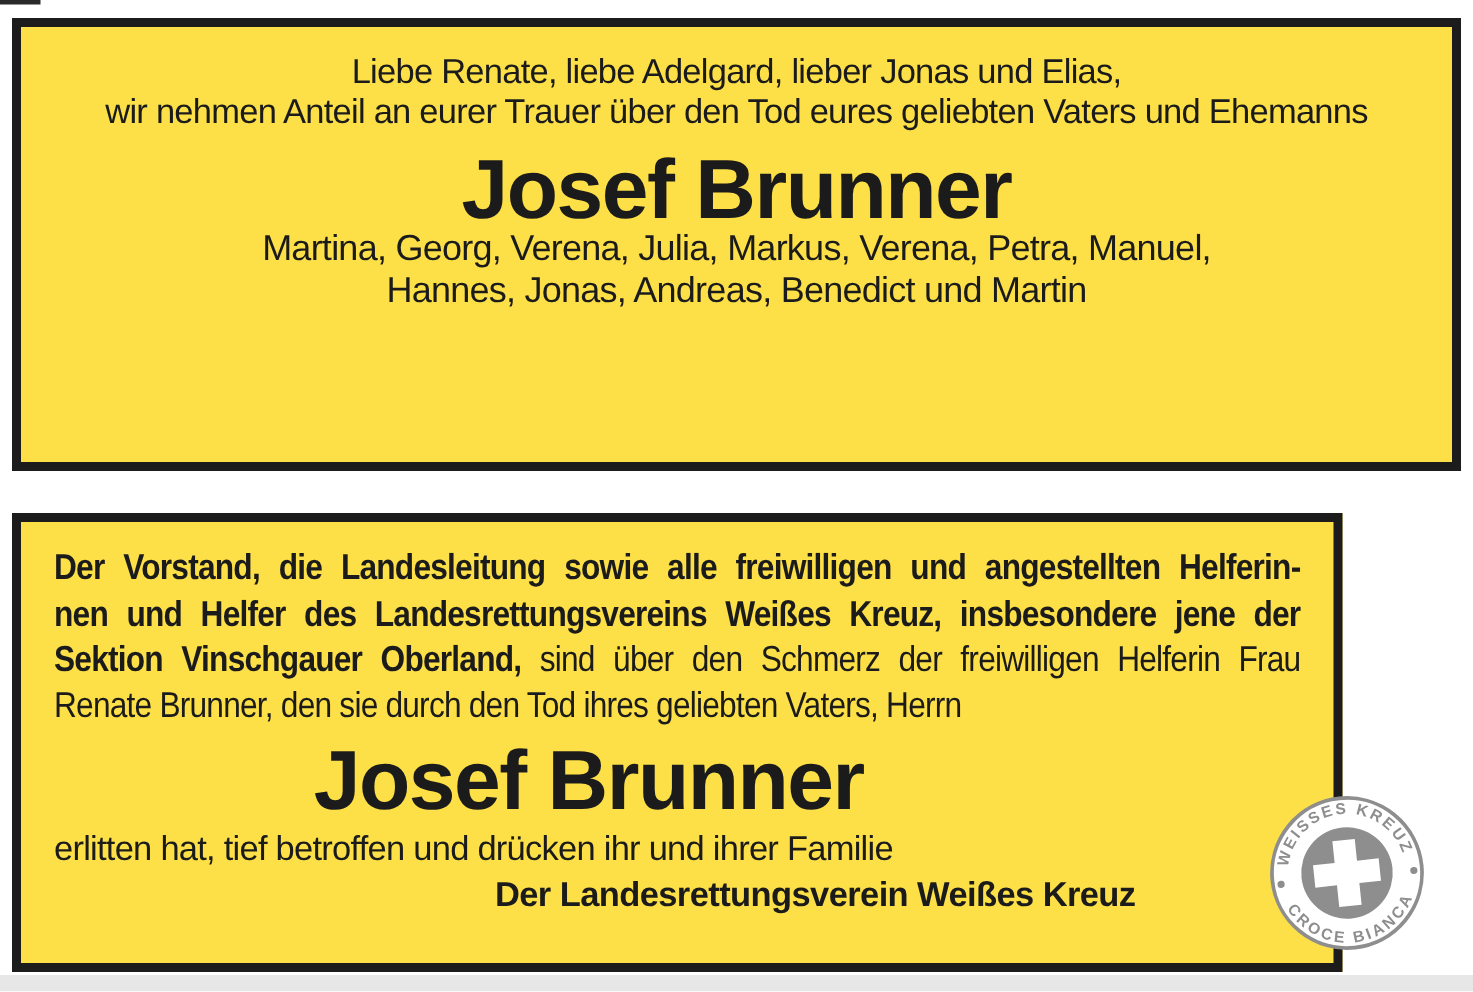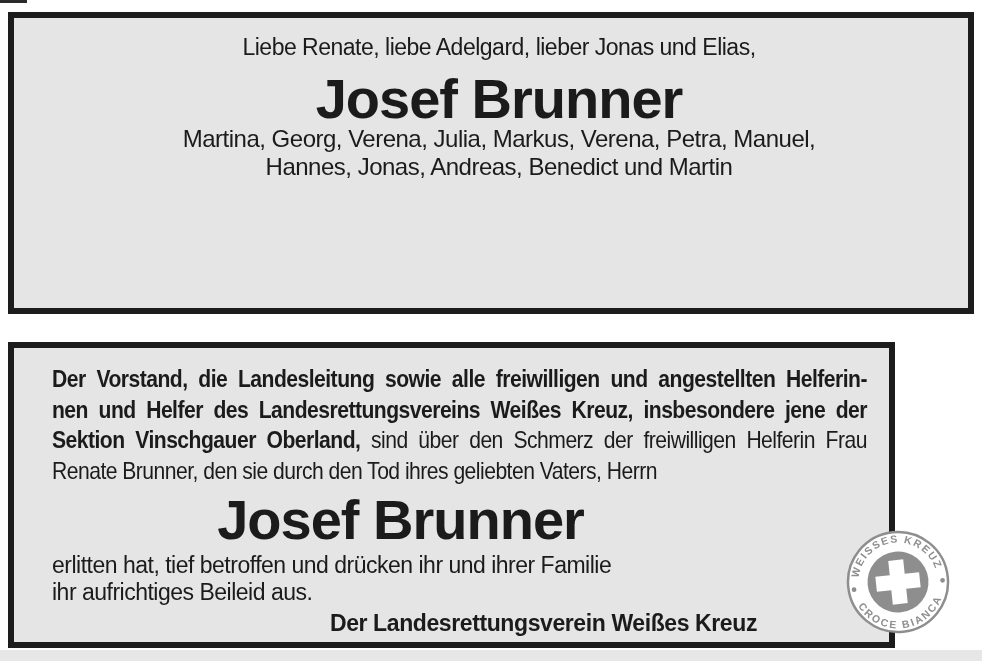--- a/index.html
+++ b/index.html
@@ -16,22 +16,21 @@
     width: 27px; height: 3px; background: #2a2a2a;
   }
   .bottom-strip {
     position: absolute; left: 0; top: 650px;
     width: 982px; height: 11px; background: #e7e7e7;
   }
   .notice {
     position: absolute;
     box-sizing: border-box;
     border: 6px solid #1c1c1c;
-    background: #e5e5e5;
-    padding-left: 16px;
+    background: #fde047;
   }
   #notice1 { left: 8px; top: 12px; width: 966px; height: 302px; text-align: center; }
   #notice1 .inner { padding: 16px 12px 0 12px; }
   #notice2 { left: 8px; top: 342px; width: 887px; height: 306px; }
   #notice2 .inner { padding: 16px 22px 0 22px; }
 
   .line { white-space: nowrap; letter-spacing: -0.5px; }
   .salut { font-size: 23px; line-height: 27px; }
   .deceased-name {
     font-weight: bold; font-size: 56px; line-height: 52px;
@@ -72,37 +71,37 @@
   }
 </style>
 </head>
 <body>
 
 <div class="artifact-top"></div>
 
 <div class="notice" id="notice1">
   <div class="inner">
     <div class="line salut">Liebe Renate, liebe Adelgard, lieber Jonas und Elias,</div>
+    <div class="line salut">wir nehmen Anteil an eurer Trauer über den Tod eures geliebten Vaters und Ehemanns</div>
     <div class="deceased-name">Josef Brunner</div>
     <div class="line sig-names">Martina, Georg, Verena, Julia, Markus, Verena, Petra, Manuel,</div>
     <div class="line sig-names">Hannes, Jonas, Andreas, Benedict und Martin</div>
   </div>
 </div>
 
 <div class="notice" id="notice2">
   <div class="inner">
     <div class="paragraph">
       <div class="p-line"><b>Der Vorstand, die Landesleitung sowie alle freiwilligen und angestellten Helferin-</b><span></span></div>
       <div class="p-line"><b>nen und Helfer des Landesrettungsvereins Weißes Kreuz, insbesondere jene der</b><span></span></div>
       <div class="p-line"><b>Sektion Vinschgauer Oberland,</b><span> sind über den Schmerz der freiwilligen Helferin Frau</span></div>
       <div class="p-line last"><b></b><span>Renate Brunner, den sie durch den Tod ihres geliebten Vaters, Herrn</span></div>
     </div>
     <div class="deceased-name">Josef Brunner</div>
     <div class="closing">erlitten hat, tief betroffen und drücken ihr und ihrer Familie</div>
-    <div class="closing">ihr aufrichtiges Beileid aus.</div>
     <div class="sig-right">Der Landesrettungsverein Weißes Kreuz</div>
   </div>
 </div>
 
 <svg class="wk-logo" viewBox="-52 -52 104 104" aria-hidden="true">
   <g transform="rotate(-6)">
     <circle cx="0" cy="0" r="50" fill="#ffffff" stroke="#8e8e8e" stroke-width="2.5"></circle>
     <circle cx="0" cy="0" r="30.5" fill="#8e8e8e"></circle>
     <path d="M -7.5 -22 H 7.5 V -7.5 H 22 V 7.5 H 7.5 V 22 H -7.5 V 7.5 H -22 V -7.5 H -7.5 Z" fill="#ffffff"></path>
     <defs>

